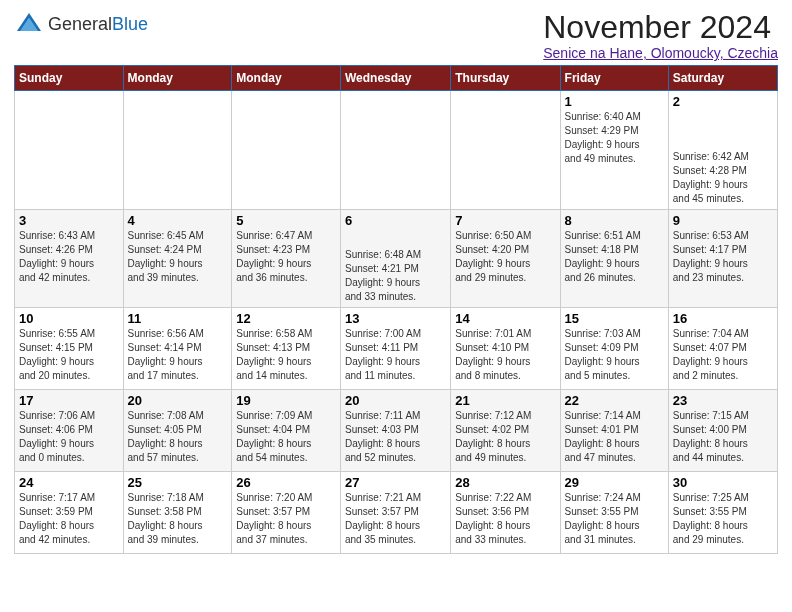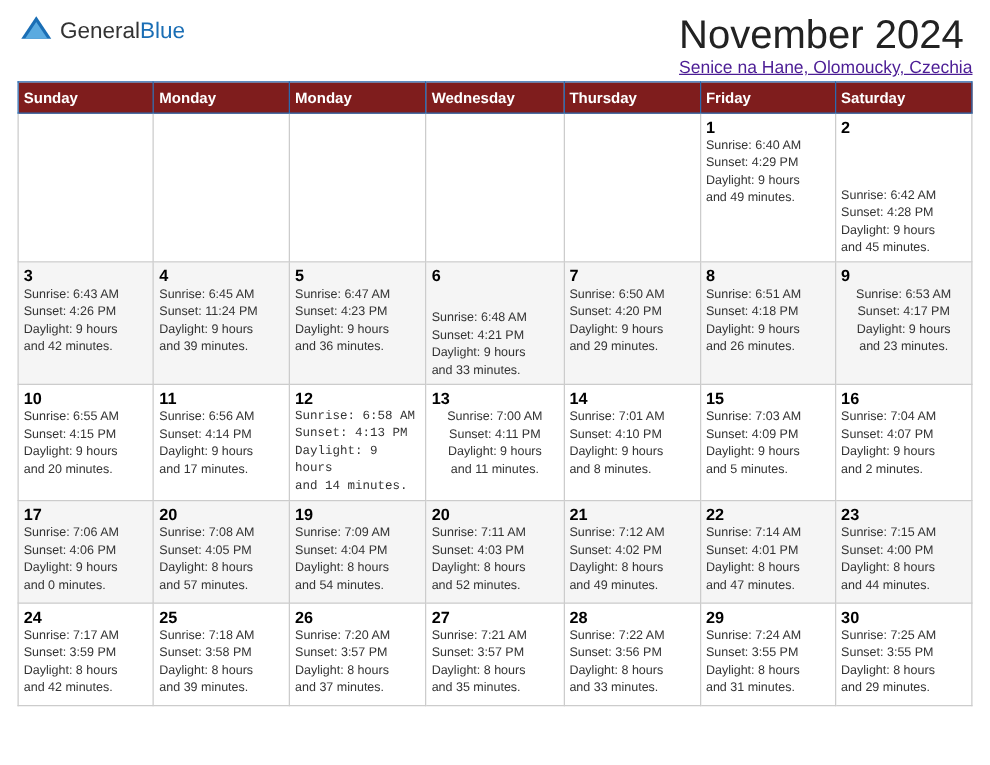--- a/index.html
+++ b/index.html
@@ -151,21 +151,21 @@
           <td>
             <span class="day-num">3</span>
             <div class="day-info" style="white-space: pre-line;">Sunrise: 6:43 AM
 Sunset: 4:26 PM
 Daylight: 9 hours
 and 42 minutes.</div>
           </td>
           <td>
             <span class="day-num">4</span>
             <div class="day-info" style="white-space: pre-line;">Sunrise: 6:45 AM
-Sunset: 11:24 PM
+Sunset: 4:24 PM
 Daylight: 9 hours
 and 39 minutes.</div>
           </td>
           <td>
             <span class="day-num">5</span>
             <div class="day-info" style="white-space: pre-line;">Sunrise: 6:47 AM
 Sunset: 4:23 PM
 Daylight: 9 hours
 and 36 minutes.</div>
           </td>
@@ -185,21 +185,21 @@
           </td>
           <td>
             <span class="day-num">8</span>
             <div class="day-info" style="white-space: pre-line;">Sunrise: 6:51 AM
 Sunset: 4:18 PM
 Daylight: 9 hours
 and 26 minutes.</div>
           </td>
           <td>
             <span class="day-num">9</span>
-            <div class="day-info" style="white-space: pre-line; text-align: center;">Sunrise: 6:53 AM
+            <div class="day-info" style="white-space: pre-line;">Sunrise: 6:53 AM
 Sunset: 4:17 PM
 Daylight: 9 hours
 and 23 minutes.</div>
           </td>
         </tr>
         <tr>
           <td>
             <span class="day-num">10</span>
             <div class="day-info" style="white-space: pre-line;">Sunrise: 6:55 AM
 Sunset: 4:15 PM
@@ -208,28 +208,28 @@
           </td>
           <td>
             <span class="day-num">11</span>
             <div class="day-info" style="white-space: pre-line;">Sunrise: 6:56 AM
 Sunset: 4:14 PM
 Daylight: 9 hours
 and 17 minutes.</div>
           </td>
           <td>
             <span class="day-num">12</span>
-            <div class="day-info" style="white-space: pre-line; font-family: Liberation Mono, monospace;">Sunrise: 6:58 AM
+            <div class="day-info" style="white-space: pre-line;">Sunrise: 6:58 AM
 Sunset: 4:13 PM
 Daylight: 9 hours
 and 14 minutes.</div>
           </td>
           <td>
             <span class="day-num">13</span>
-            <div class="day-info" style="white-space: pre-line; text-align: center;">Sunrise: 7:00 AM
+            <div class="day-info" style="white-space: pre-line;">Sunrise: 7:00 AM
 Sunset: 4:11 PM
 Daylight: 9 hours
 and 11 minutes.</div>
           </td>
           <td>
             <span class="day-num">14</span>
             <div class="day-info" style="white-space: pre-line;">Sunrise: 7:01 AM
 Sunset: 4:10 PM
 Daylight: 9 hours
 and 8 minutes.</div>

